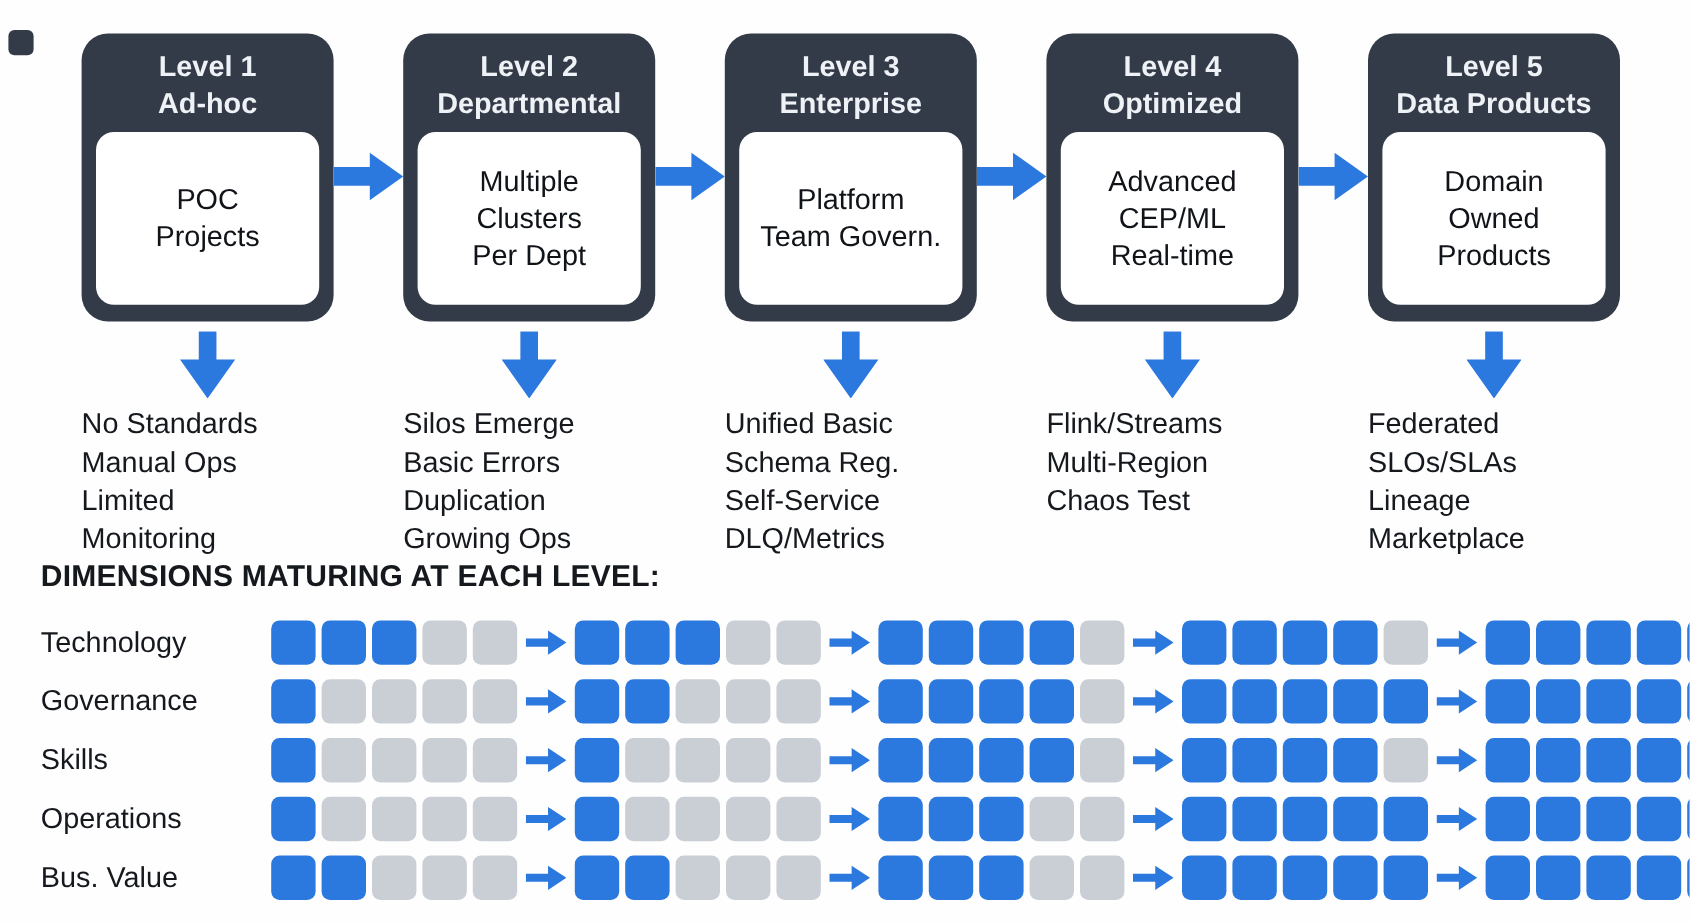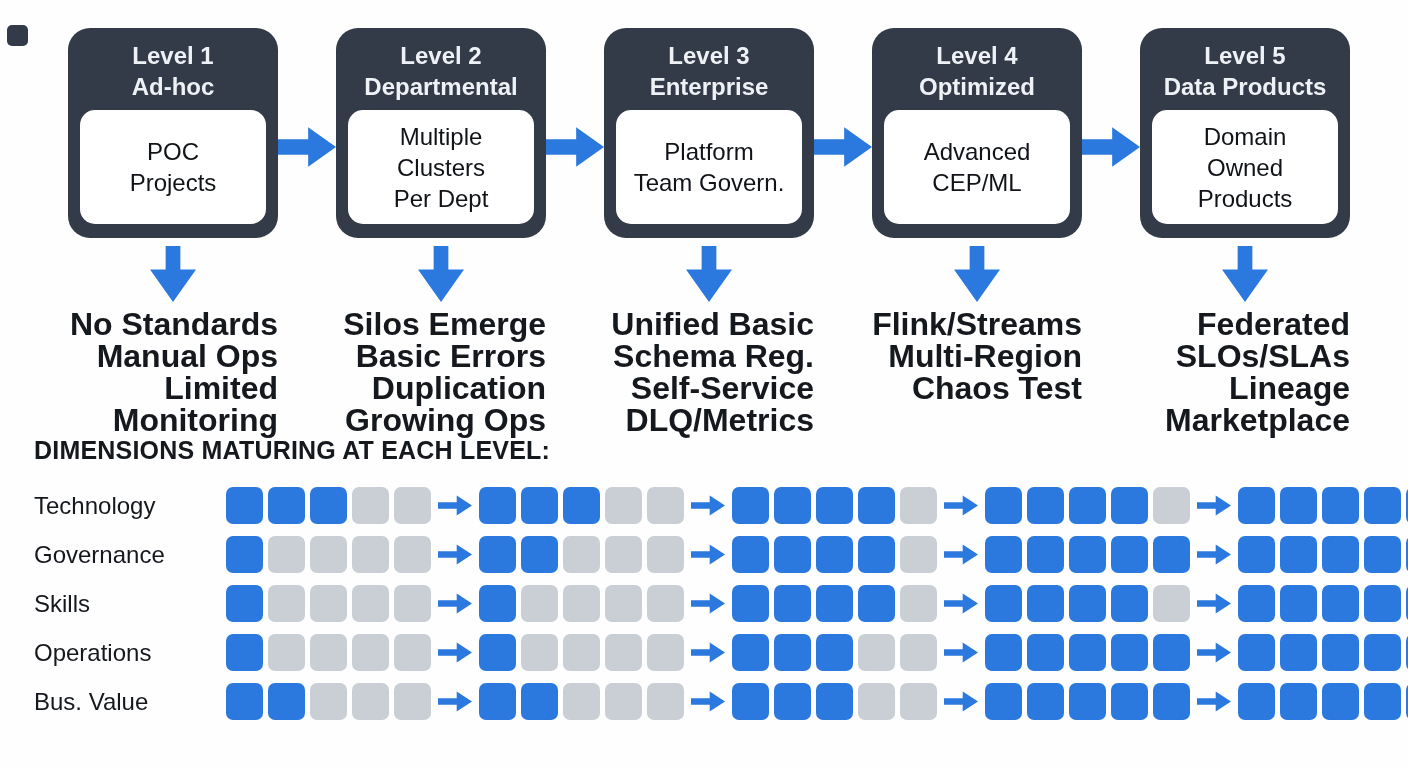--- a/index.html
+++ b/index.html
@@ -29,21 +29,21 @@
   
   .levels-row {
     display: flex;
     align-items: flex-start;
     padding: 28px 0 0 68px;
   }
   .level-col { width: 210px; flex: none; }
   .level-box {
     background: var(--dark);
     border-radius: 22px;
-    height: 210px;
+    height: 240px;
     box-sizing: border-box;
     padding: 12px 12px 14px 12px;
     display: flex;
     flex-direction: column;
   }
   .level-title {
     color: var(--title-text);
     font-size: 24px;
     font-weight: 600;
     line-height: 31px;
@@ -72,23 +72,23 @@
     clip-path: polygon(0 33%, 52% 33%, 52% 7%, 100% 50%, 52% 93%, 52% 67%, 0 67%);
   }
   .down-arrow {
     width: 46px;
     height: 56px;
     margin: 8px auto 6px auto;
     background: var(--blue);
     clip-path: polygon(34% 0, 66% 0, 66% 42%, 100% 42%, 50% 100%, 0 42%, 34% 42%);
   }
   .outcomes {
-    text-align: right;
-    font-size: 32px;
-    font-weight: 700;
+    text-align: left;
+    font-size: 24px;
+    font-weight: 400;
     line-height: 32px;
     white-space: nowrap;
   }
   
   .dims-section { padding-left: 34px; }
   .dims-heading {
     font-size: 25px;
     font-weight: 700;
     letter-spacing: 0.2px;
     margin-bottom: 16px;
@@ -191,20 +191,21 @@
 <div class="h-arrow"></div>
   <div class="level-col">
     <div class="level-box">
       <div class="level-title">
           <div>Level 4</div>
           <div>Optimized</div>
         </div>
       <div class="level-card">
           <div>Advanced</div>
           <div>CEP/ML</div>
+          <div>Real-time</div>
         </div>
     </div>
     <div class="down-arrow"></div>
     <div class="outcomes">
         <div>Flink/Streams</div>
         <div>Multi-Region</div>
         <div>Chaos Test</div>
       </div>
   </div>
 <div class="h-arrow"></div>

